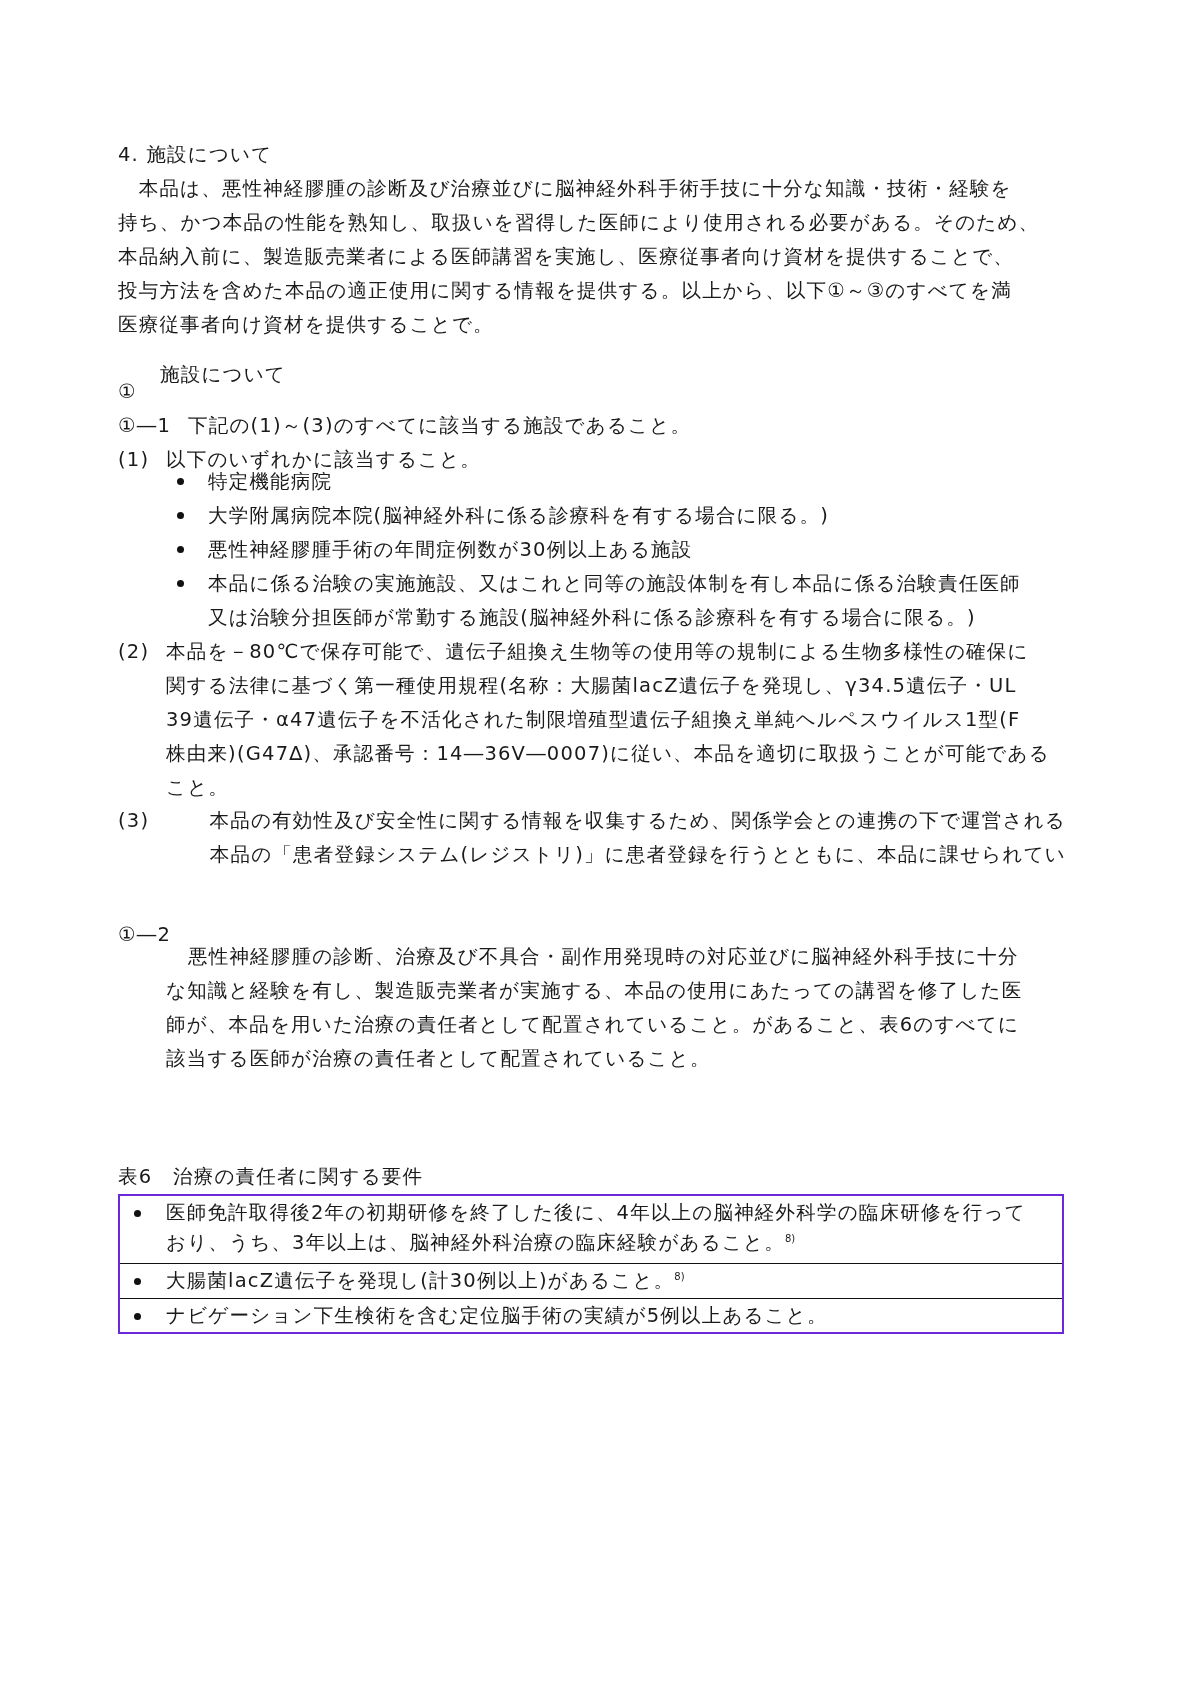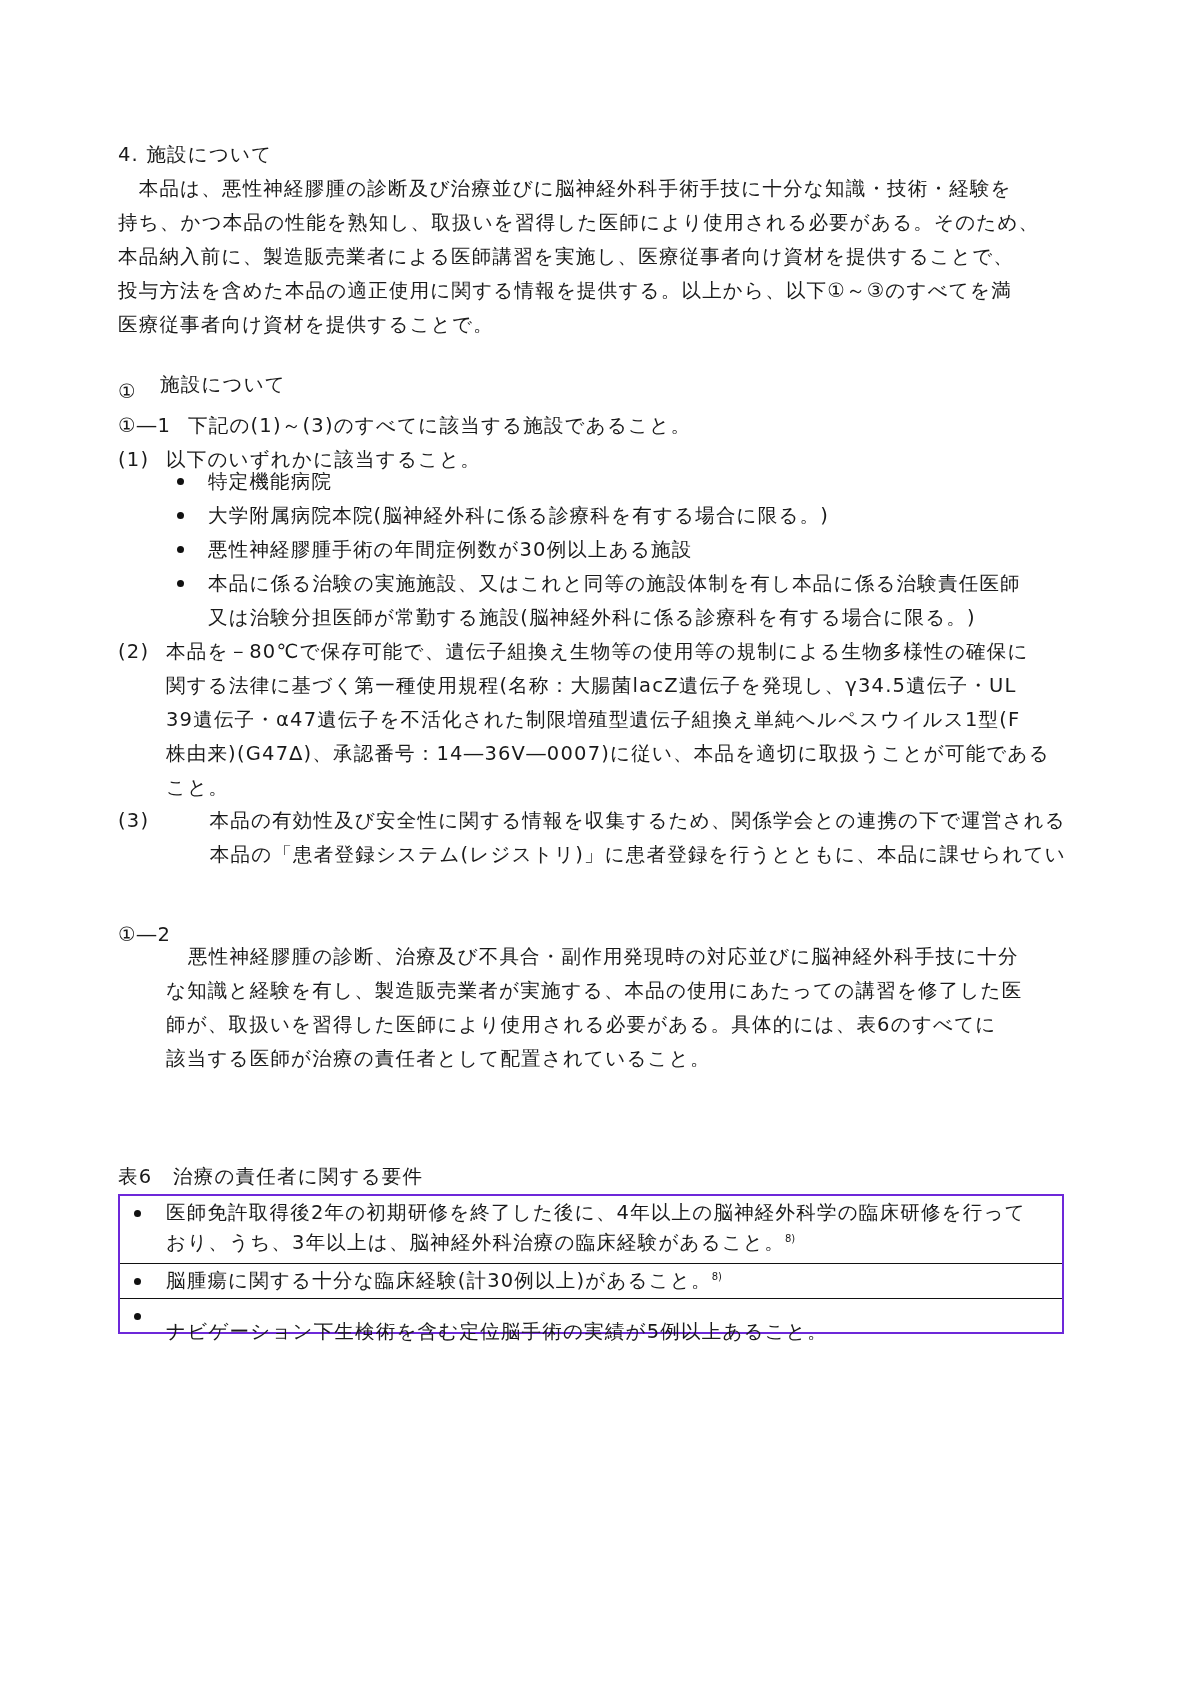--- a/index.html
+++ b/index.html
@@ -31,21 +31,21 @@
 
   <div class="para" style="top:22px;">
     <div class="line">　本品は、悪性神経膠腫の診断及び治療並びに脳神経外科手術手技に十分な知識・技術・経験を</div>
     <div class="line">持ち、かつ本品の性能を熟知し、取扱いを習得した医師により使用される必要がある。そのため、</div>
     <div class="line">本品納入前に、製造販売業者による医師講習を実施し、医療従事者向け資材を提供することで、</div>
     <div class="line">投与方法を含めた本品の適正使用に関する情報を提供する。以上から、以下①～③のすべてを満</div>
     <div class="line">医療従事者向け資材を提供することで。</div>
   </div>
 
   <div class="abs" style="top:225px; left:0;">①</div>
-  <div class="abs" style="top:218px; left:42px;text-align:right;">施設について</div>
+  <div class="abs" style="top:208px; left:42px;text-align:right;">施設について</div>
 
   <div class="abs" style="top:259px; left:0;">①―1</div>
   <div class="abs" style="top:259px; left:70px;">下記の(1)～(3)のすべてに該当する施設であること。</div>
 
   <div class="abs" style="top:293px; left:0;">(1)</div>
   <div class="abs" style="top:293px; left:48px;">以下のいずれかに該当すること。</div>
 
   <span class="bullet" style="top:328px; left:59px;"></span>
   <div class="abs" style="top:315px; left:90px;">特定機能病院</div>
 
@@ -71,35 +71,35 @@
   <div class="abs" style="top:654px; left:0;">(3)</div>
   <div class="abs" style="top:654px; left:48px; width:900px;text-align:right;">
     <div class="line">本品の有効性及び安全性に関する情報を収集するため、関係学会との連携の下で運営される</div>
     <div class="line">本品の「患者登録システム(レジストリ)」に患者登録を行うとともに、本品に課せられてい</div>
   </div>
 
   <div class="abs" style="top:768px; left:0;">①―2</div>
   <div class="abs" style="top:790px; left:48px; width:900px;">
     <div class="line" style="padding-left:22px;">悪性神経膠腫の診断、治療及び不具合・副作用発現時の対応並びに脳神経外科手技に十分</div>
     <div class="line">な知識と経験を有し、製造販売業者が実施する、本品の使用にあたっての講習を修了した医</div>
-    <div class="line">師が、取扱いを習得した医師により使用される必要がある。具体的には、表6のすべてに</div>
+    <div class="line">師が、本品を用いた治療の責任者として配置されていること。があること、表6のすべてに</div>
     <div class="line">該当する医師が治療の責任者として配置されていること。</div>
   </div>
 
   <div class="tbl-caption" style="top:1010px;">表6　治療の責任者に関する要件</div>
 
   <div class="tbl">
     <div class="tbl-row" style="height:67px;">
       <span class="bullet" style="top:14px;"></span>
       <div class="txt" style="top:0;">医師免許取得後2年の初期研修を終了した後に、4年以上の脳神経外科学の臨床研修を行って</div>
       <div class="txt" style="top:30px;text-align:center;"><span>おり、うち、3年以上は、脳神経外科治療の臨床経験があること。</span><sup>8)</sup></div>
     </div>
     <div class="tbl-row" style="height:34px;">
       <span class="bullet" style="top:14px;"></span>
-      <div class="txt" style="top:0;"><span>脳腫瘍に関する十分な臨床経験(計30例以上)があること。</span><sup>8)</sup></div>
+      <div class="txt" style="top:0;"><span>大腸菌lacZ遺伝子を発現し(計30例以上)があること。</span><sup>8)</sup></div>
     </div>
     <div class="tbl-row" style="height:33px;">
       <span class="bullet" style="top:14px;"></span>
-      <div class="txt" style="top:16px;">ナビゲーション下生検術を含む定位脳手術の実績が5例以上あること。</div>
+      <div class="txt" style="top:0;">ナビゲーション下生検術を含む定位脳手術の実績が5例以上あること。</div>
     </div>
   </div>
 
 </div>
 
 </body></html>

